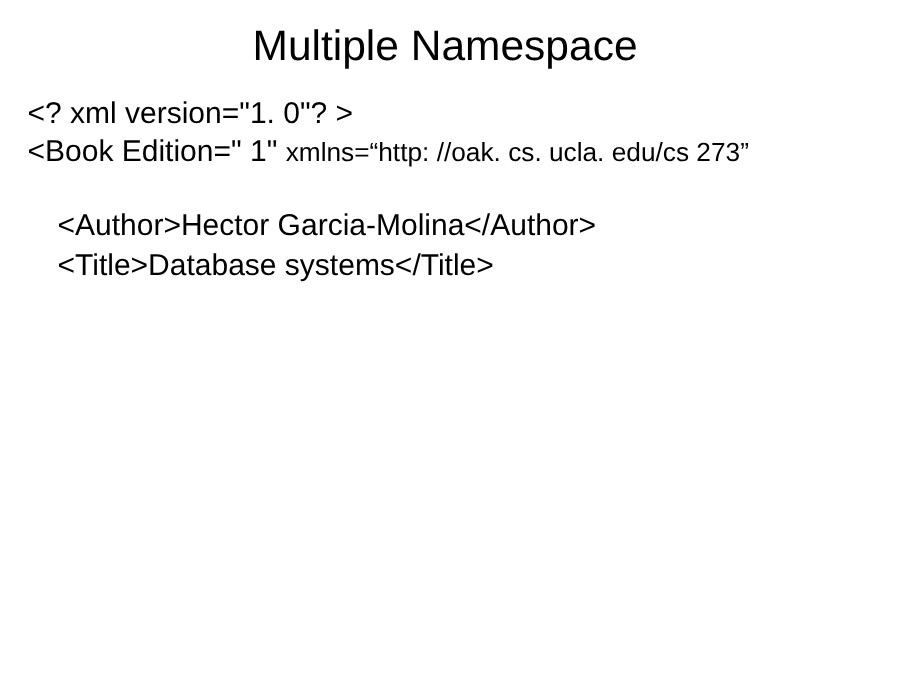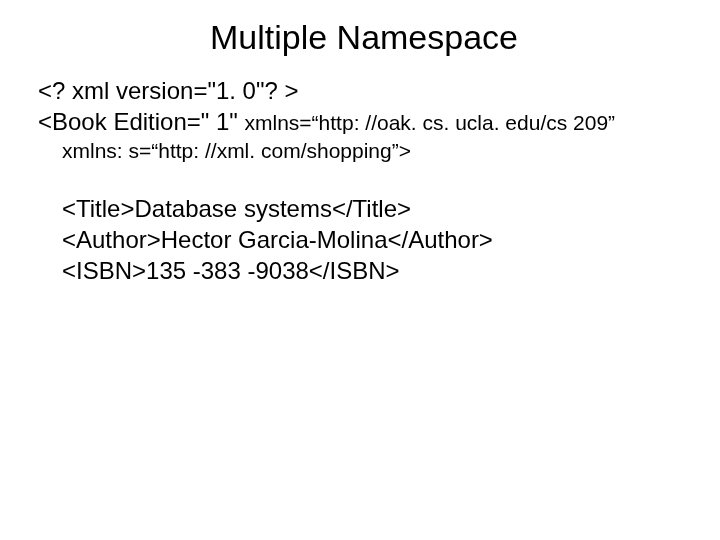--- a/index.html
+++ b/index.html
@@ -8,21 +8,21 @@
     width: 720px;
     height: 540px;
     background: #fff;
     font-family: Arial, Helvetica, sans-serif;
     color: #000;
   }
   .slide {
     box-sizing: border-box;
     width: 720px;
     height: 540px;
-    padding: 18px 30px 0 38px;
+    padding: 18px 30px 0 22px;
   }
   .title {
     font-size: 34px;
     text-align: center;
     margin: 0 0 18px 0;
     font-weight: 400;
   }
   .body-block {
     font-size: 24px;
     line-height: 1.3;
@@ -41,22 +41,20 @@
   }
 </style>
 </head>
 <body>
 
 <div class="slide">
   <h1 class="title">Multiple Namespace</h1>
 
   <div class="body-block">
     <div class="line">&lt;? xml version="1. 0"? &gt;</div>
-    <div class="line"><span>&lt;Book Edition=" 1" </span><span class="small">xmlns=“http: //oak. cs. ucla. edu/cs 209”</span></div>
-    <div class="line small indent1">xmlns: s=“http: //xml. com/shopping”&gt;</div>
+    <div class="line"><span>&lt;Book Edition=" 1" </span><span class="small">xmlns=“http: //oak. cs. ucla. edu/cs 273”</span></div>
 
     <div class="gap"></div>
 
+    <div class="line indent1">&lt;Author&gt;Hector Garcia-Molina&lt;/Author&gt;</div>
     <div class="line indent1">&lt;Title&gt;Database systems&lt;/Title&gt;</div>
-    <div class="line indent1">&lt;Author&gt;Hector Garcia-Molina&lt;/Author&gt;</div>
-    <div class="line indent1">&lt;ISBN&gt;135 -383 -9038&lt;/ISBN&gt;</div>
   </div>
 </div>
 
 </body></html>

